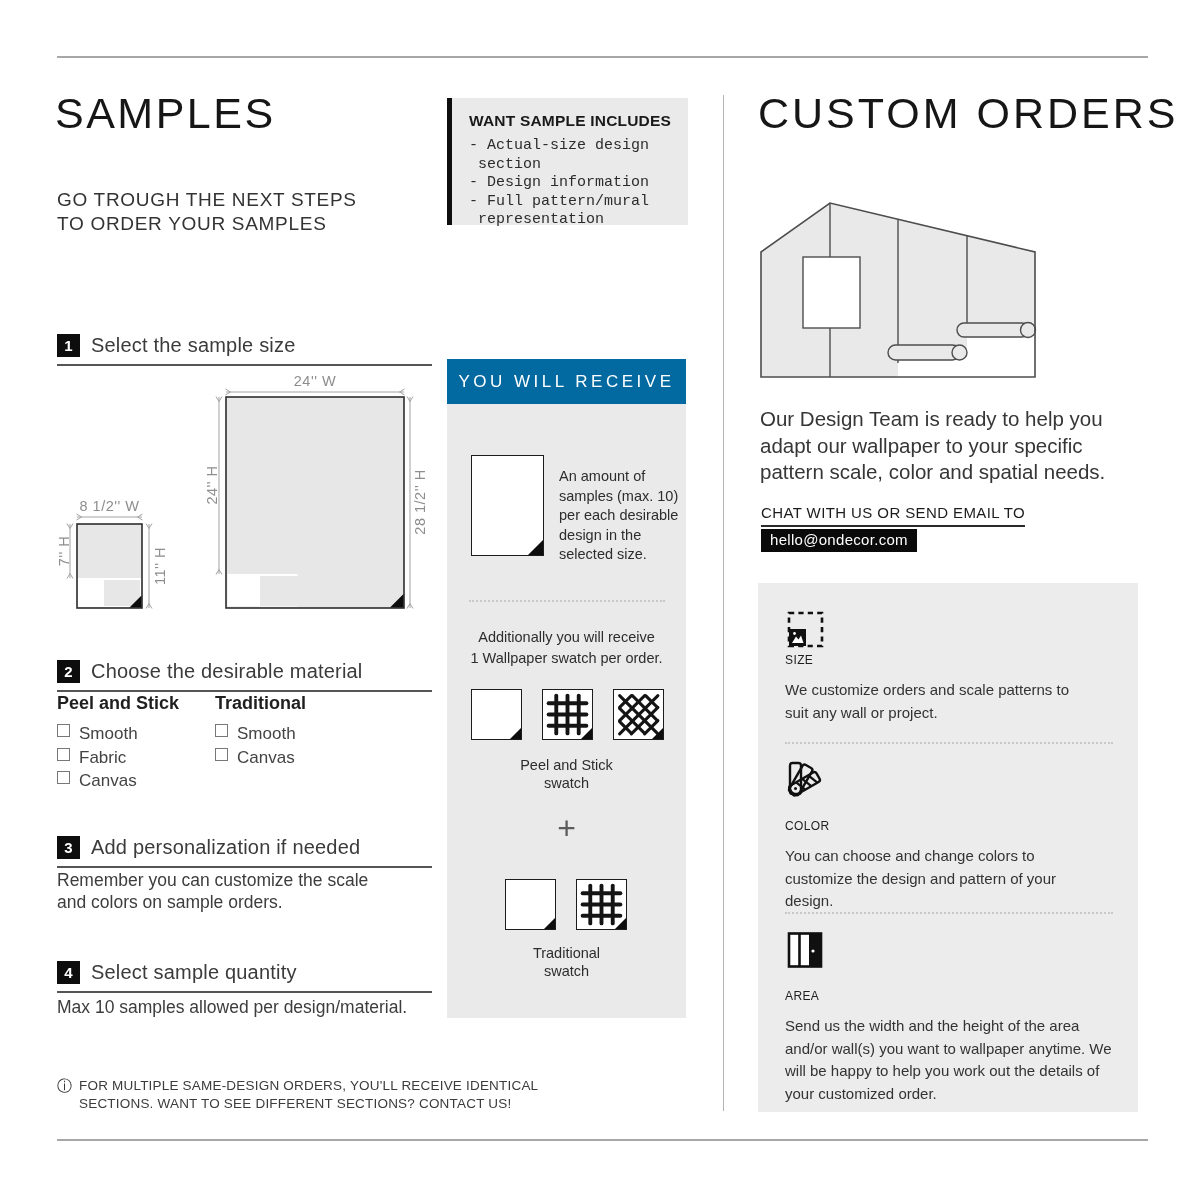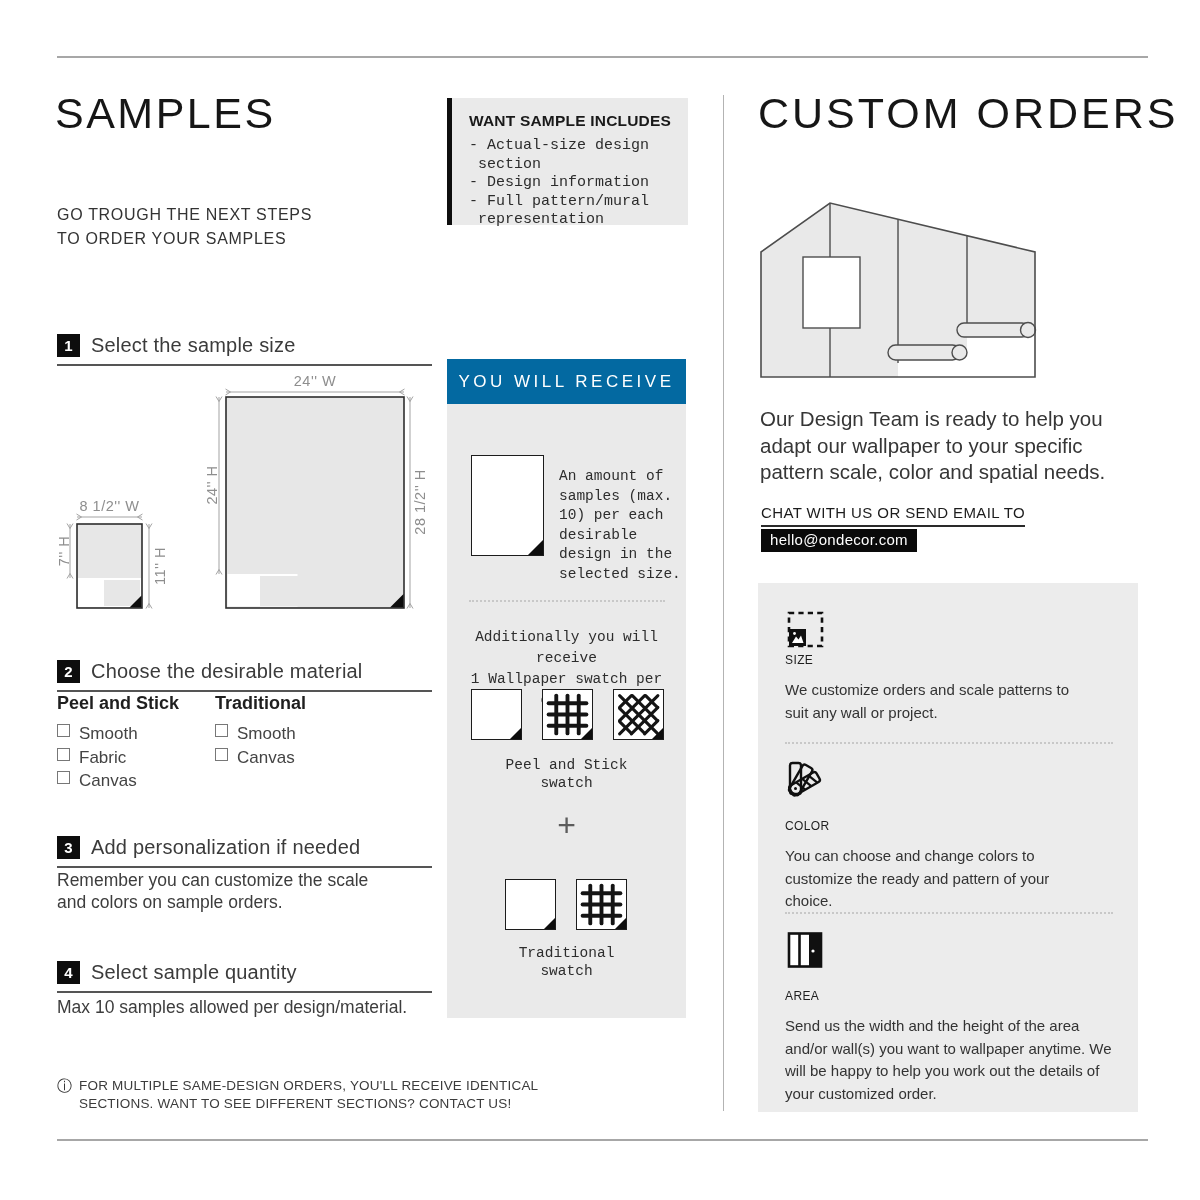--- a/index.html
+++ b/index.html
@@ -12,21 +12,21 @@
   .rule { position:absolute; left:57px; width:1091px; height:2px; background:#a7a7a7; }
   .rule-top { top:56px; }
   .rule-bottom { top:1139px; }
   .vdivider { position:absolute; left:723px; top:95px; width:1px; height:1016px; background:#b3b3b3; }
 
   
   .big-title { position:absolute; font-size:43px; font-weight:400; letter-spacing:2.5px; color:#161616; line-height:1; white-space:nowrap; }
   .title-left { left:55px; top:92px; }
   .title-right { left:758px; top:92px; letter-spacing:3px; }
 
-  .intro-left { position:absolute; left:57px; top:188px; font-size:16px; line-height:24px; letter-spacing:0.7px; color:#333;margin-top:15px; }
+  .intro-left { position:absolute; left:57px; top:188px; font-size:19px; line-height:24px; letter-spacing:0.7px; color:#333; }
 
   
   .step { position:absolute; left:57px; width:375px; display:flex; align-items:center; gap:11px;
           border-bottom:2px solid #555; padding-bottom:7px; }
   .step1 { top:334px; } .step2 { top:660px; } .step3 { top:836px; } .step4 { top:961px; }
   .num { width:23px; height:23px; background:#0d0d0d; color:#fff; font-size:15px; font-weight:bold;
          display:flex; align-items:center; justify-content:center; flex:none; }
   .step-title { font-size:20px; color:#3b3b3b; letter-spacing:0.2px; white-space:nowrap; }
 
   .diagram { position:absolute; left:57px; top:371px; width:385px; height:250px; }
@@ -50,21 +50,21 @@
 
   
   .includes-box { position:absolute; left:447px; top:98px; width:241px; height:127px; background:#eaeaea;
                   border-left:5px solid #0e0e0e; padding:14px 10px 0 17px; box-sizing:border-box; }
   .includes-title { font-size:15.5px; font-weight:bold; color:#191919; margin-bottom:7px; letter-spacing:0.2px; white-space:nowrap; }
   .includes-item { font-size:15px; line-height:18.5px; color:#2c2c2c; padding-left:9px; text-indent:-9px; width:205px;font-family:Liberation Mono, monospace; }
 
   .receive-bar { position:absolute; left:447px; top:359px; width:239px; height:45px; background:#0369a1; color:#fff;
                  display:flex; align-items:center; justify-content:center; font-size:17px; letter-spacing:3.5px; white-space:nowrap; }
   .receive-panel { position:absolute; left:447px; top:404px; width:239px; height:614px; background:#eaeaea; }
-  .receive-panel > div { position:absolute;font-family:Liberation Mono, monospace; }
+  .receive-panel > div { position:absolute; }
   .sheet { left:24px; top:51px; width:73px; height:101px; background:#fff; border:1.5px solid #1c1c1c; box-sizing:border-box; }
   .fold { position:absolute; right:0; bottom:0; width:0; height:0; border-style:solid; }
   .fold-l { border-width:0 0 15px 15px; border-color:transparent transparent #0d0d0d transparent; }
   .fold-s { border-width:0 0 11px 11px; border-color:transparent transparent #0d0d0d transparent; }
   .samples-note { left:112px; top:63px; width:132px; font-size:14.5px; line-height:19.5px; color:#2d2d2d; }
   .dotted { position:absolute; height:0; border-top:2px dotted #c8c8c8; }
   .d1 { left:22px; top:196px; width:196px; }
   .additional { left:0; top:223px; width:239px; text-align:center; font-size:14.5px; line-height:21px; color:#2d2d2d; }
   .swatch-row { display:flex; gap:20px; }
   .row1 { left:24px; top:285px; }
@@ -332,21 +332,21 @@
         <g transform="rotate(60 10.5 30)">
           <rect x="5" y="4" width="11" height="31" rx="2.5"></rect>
           <line x1="5.5" y1="12" x2="15.5" y2="8"></line>
           <line x1="5.5" y1="19" x2="15.5" y2="15"></line>
           <line x1="5.5" y1="26" x2="15.5" y2="22"></line>
         </g>
       </g>
       <circle cx="10.5" cy="29.5" r="1.5" fill="#101010"></circle>
     </svg>
     <div class="feat-title t2">COLOR</div>
-    <div class="feat-body b2">You can choose and change colors to customize the ready and pattern of your choice.</div>
+    <div class="feat-body b2">You can choose and change colors to customize the design and pattern of your design.</div>
     <div class="dotted fdot2"></div>
 
     <svg class="feat-icon icon-area" viewBox="0 0 40 40" xmlns="http://www.w3.org/2000/svg">
       <rect x="4" y="3.5" width="32" height="33" fill="#ffffff" stroke="#101010" stroke-width="2.6"></rect>
       <rect x="24" y="3.5" width="12" height="33" fill="#101010"></rect>
       <line x1="14.5" y1="3.5" x2="14.5" y2="36.5" stroke="#101010" stroke-width="2.6"></line>
       <circle cx="28" cy="21" r="1.6" fill="#ffffff"></circle>
     </svg>
     <div class="feat-title t3">AREA</div>
     <div class="feat-body b3">Send us the width and the height of the area and/or wall(s) you want to wallpaper anytime. We will be happy to help you work out the details of your customized order.</div>

